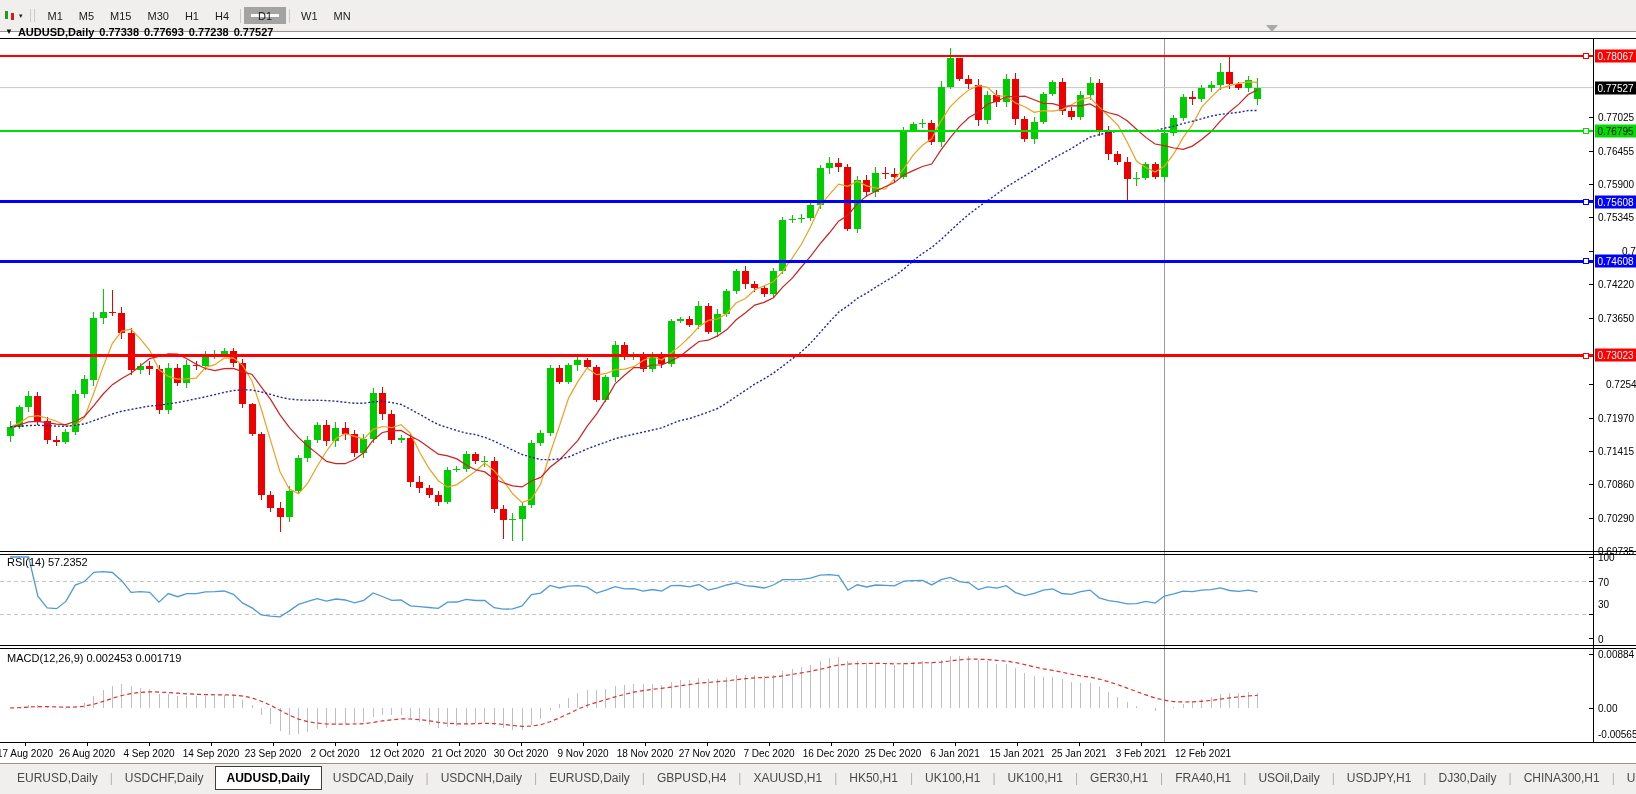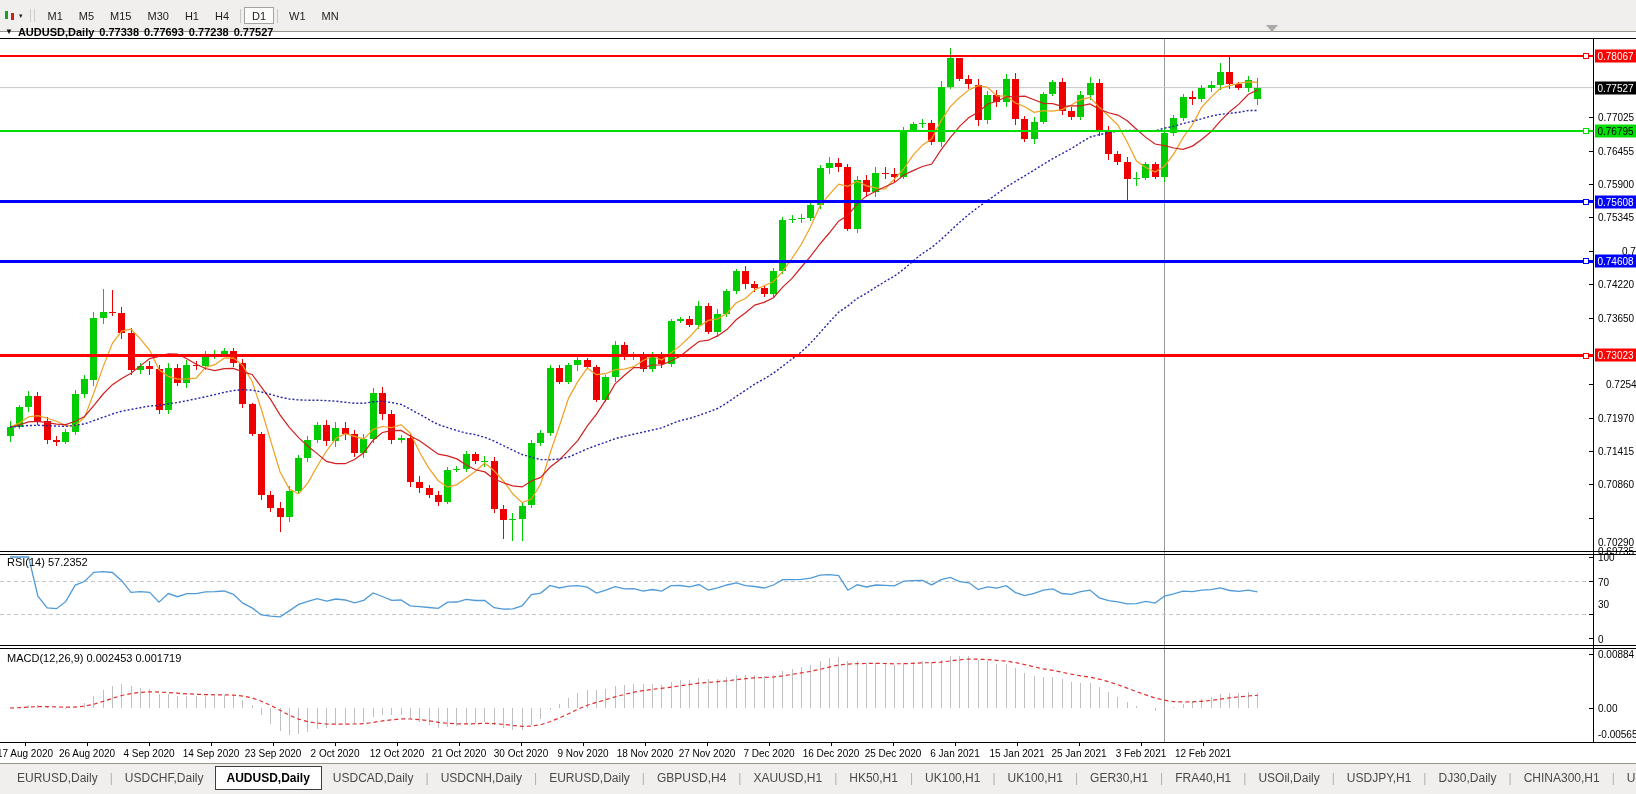--- a/index.html
+++ b/index.html
@@ -17,21 +17,21 @@
   .tool-icon-group { display:flex; align-items:center; gap:2px; margin-right:4px; }
   .mini-candle-icon { width:14px; height:13px; position:relative; }
   .mini-candle-icon .c1 { position:absolute; left:2px; top:2px; width:3px; height:8px; background:#1aa01a; }
   .mini-candle-icon .c2 { position:absolute; left:8px; top:4px; width:3px; height:7px; background:#cc2020; }
   .caret { font-size:7px; color:#222; line-height:1; }
   .drag-handle { width:5px; height:13px; border-left:1px solid #cfccc6; border-right:1px solid #cfccc6; margin:0 5px 0 3px; }
   .tf-btn {
     height:17px; padding:0 7px; font-size:11px; color:#1c1c1c;
     display:flex; align-items:center; border:1px solid transparent; cursor:default;
   }
-  .tf-btn.active { background:#fbfbfa; border:1px solid #a3a3a3; }
+  .tf-btn.active { background:#fbfbfa; border:7px solid #a3a3a3; }
   .vsep { width:1px; height:14px; background:#cac7c1; margin:0 3px; }
   
   .title-row {
     position:absolute; left:5px; top:25px; height:13px;
     display:flex; align-items:center; gap:5px;
     font-size:11px; font-weight:bold; color:#000; white-space:nowrap; z-index:6;
   }
   .title-row .tri { font-size:8px; line-height:1; color:#111; }
   
   #svg-holder { position:absolute; left:0; top:0; width:1636px; height:763px; }
@@ -593,21 +593,21 @@
     <div class="price-tick-label" style="top: 151.361px;">0.76455</div>
     <div class="price-tick-label" style="top: 184.365px;">0.75900</div>
     <div class="price-tick-label" style="top: 217.37px;">0.75345</div>
     <div class="price-tick-label" style="top: 251.266px; padding-left: 24px;">0.74775</div>
     <div class="price-tick-label" style="top: 284.27px;">0.74220</div>
     <div class="price-tick-label" style="top: 318.167px;">0.73650</div>
     <div class="price-tick-label" style="top: 384.175px; padding-left: 8px;">0.72540</div>
     <div class="price-tick-label" style="top: 418.071px;">0.71970</div>
     <div class="price-tick-label" style="top: 451.076px;">0.71415</div>
     <div class="price-tick-label" style="top: 484.08px;">0.70860</div>
-    <div class="price-tick-label" style="top: 517.976px; margin-top: 24px;">0.70290</div>
+    <div class="price-tick-label" style="top: 517.976px;">0.70290</div>
     <div class="price-tick-label" style="top: 550.98px;">0.69735</div>
     <div class="price-badge" style="top: 55.5px; background: rgb(255, 0, 0); color: rgb(255, 255, 255);">0.78067</div>
     <div class="price-badge" style="top: 87.6123px; background: rgb(0, 0, 0); color: rgb(255, 255, 255);">0.77527</div>
     <div class="price-badge" style="top: 131.142px; background: rgb(0, 221, 0); color: rgb(0, 0, 0);">0.76795</div>
     <div class="price-badge" style="top: 201.73px; background: rgb(0, 0, 255); color: rgb(255, 255, 255);">0.75608</div>
     <div class="price-badge" style="top: 261.197px; background: rgb(0, 0, 255); color: rgb(255, 255, 255);">0.74608</div>
     <div class="price-badge" style="top: 355.452px; background: rgb(255, 0, 0); color: rgb(255, 255, 255);">0.73023</div>
     <div class="price-tick-label" style="top: 557px;">100</div>
     <div class="price-tick-label" style="top: 581.54px;">70</div>
     <div class="price-tick-label" style="top: 604px;">30</div>

